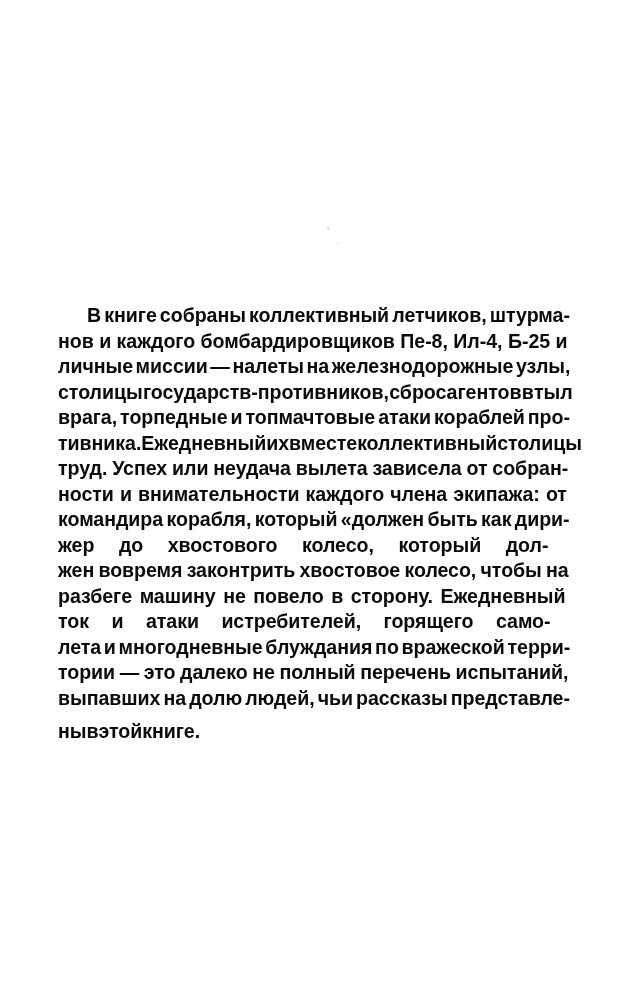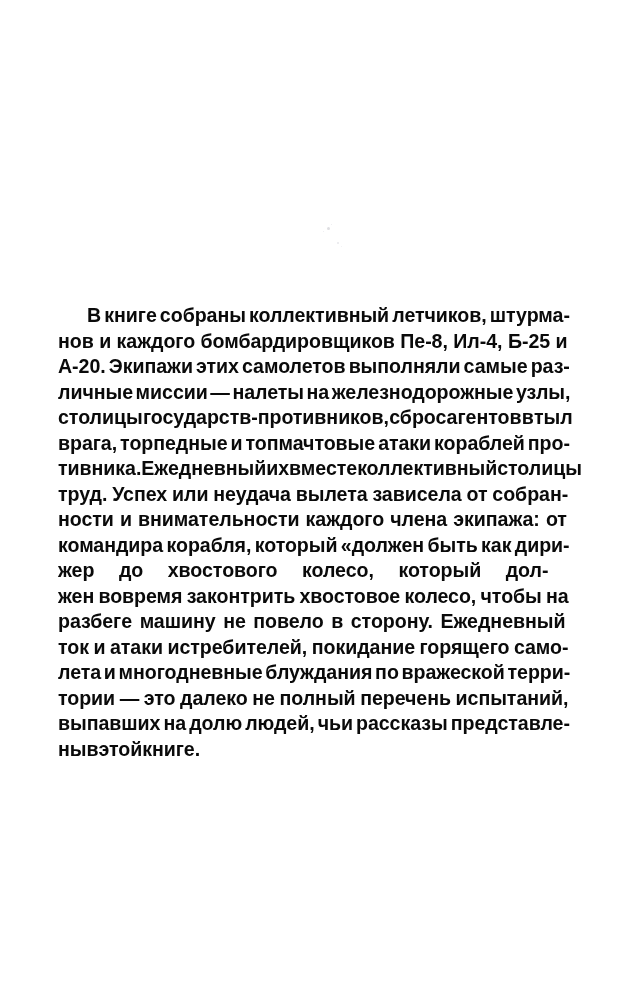--- a/index.html
+++ b/index.html
@@ -46,20 +46,21 @@
   
   .line.justify {
     justify-content: space-between;
   }
   .line.justify::after {
     content: "";
   }
   
   .line.flush {
     justify-content: flex-start;
+    margin-top: 8px;
   }
   .line.indent {
     padding-left: 29px;
     box-sizing: border-box;
   }
   .w {
     display: inline-block;
   }
 </style>
 </head>
@@ -69,31 +70,30 @@
 
   <div class="speck speck-a"></div>
   <div class="speck speck-b"></div>
   <div class="speck speck-c"></div>
   <div class="speck speck-d"></div>
   <div class="speck speck-e"></div>
 
   <div class="textblock" id="textblock">
       <div class="line justify indent"><span class="w">В</span><span class="w">книге</span><span class="w">собраны</span><span class="w">коллективный</span><span class="w">летчиков,</span><span class="w">штурма-</span></div>
       <div class="line justify"><span class="w">нов</span><span class="w">и</span><span class="w">каждого</span><span class="w">бомбардировщиков</span><span class="w">Пе-8,</span><span class="w">Ил-4,</span><span class="w">Б-25</span><span class="w">и</span></div>
-      <div class="line justify"><span class="w">А-20.</span><span class="w">Экипажи</span><span class="w">этих</span><span class="w">самолетов</span><span class="w">выполняли</span><span class="w">самые</span><span class="w">раз-</span></div>
       <div class="line justify"><span class="w">личные</span><span class="w">миссии</span><span class="w">—</span><span class="w">налеты</span><span class="w">на</span><span class="w">железнодорожные</span><span class="w">узлы,</span></div>
       <div class="line justify"><span class="w">столицы</span><span class="w">государств-противников,</span><span class="w">сброс</span><span class="w">агентов</span><span class="w">в</span><span class="w">тыл</span></div>
       <div class="line justify"><span class="w">врага,</span><span class="w">торпедные</span><span class="w">и</span><span class="w">топмачтовые</span><span class="w">атаки</span><span class="w">кораблей</span><span class="w">про-</span></div>
       <div class="line justify"><span class="w">тивника.</span><span class="w">Ежедневный</span><span class="w">их</span><span class="w">вместе</span><span class="w">коллективный</span><span class="w">столицы</span></div>
       <div class="line justify"><span class="w">труд.</span><span class="w">Успех</span><span class="w">или</span><span class="w">неудача</span><span class="w">вылета</span><span class="w">зависела</span><span class="w">от</span><span class="w">собран-</span></div>
       <div class="line justify"><span class="w">ности</span><span class="w">и</span><span class="w">внимательности</span><span class="w">каждого</span><span class="w">члена</span><span class="w">экипажа:</span><span class="w">от</span></div>
       <div class="line justify"><span class="w">командира</span><span class="w">корабля,</span><span class="w">который</span><span class="w">«должен</span><span class="w">быть</span><span class="w">как</span><span class="w">дири-</span></div>
       <div class="line justify"><span class="w">жер</span><span class="w">до</span><span class="w">хвостового</span><span class="w">колесо,</span><span class="w">который</span><span class="w">дол-</span></div>
       <div class="line justify"><span class="w">жен</span><span class="w">вовремя</span><span class="w">законтрить</span><span class="w">хвостовое</span><span class="w">колесо,</span><span class="w">чтобы</span><span class="w">на</span></div>
       <div class="line justify"><span class="w">разбеге</span><span class="w">машину</span><span class="w">не</span><span class="w">повело</span><span class="w">в</span><span class="w">сторону.</span><span class="w">Ежедневный</span></div>
-      <div class="line justify"><span class="w">ток</span><span class="w">и</span><span class="w">атаки</span><span class="w">истребителей,</span><span class="w">покидание</span><span class="w">горящего</span><span class="w">само-</span></div>
+      <div class="line justify"><span class="w">ток</span><span class="w">и</span><span class="w">атаки</span><span class="w">истребителей,</span><span class="w">горящего</span><span class="w">само-</span></div>
       <div class="line justify"><span class="w">лета</span><span class="w">и</span><span class="w">многодневные</span><span class="w">блуждания</span><span class="w">по</span><span class="w">вражеской</span><span class="w">терри-</span></div>
       <div class="line justify"><span class="w">тории</span><span class="w">—</span><span class="w">это</span><span class="w">далеко</span><span class="w">не</span><span class="w">полный</span><span class="w">перечень</span><span class="w">испытаний,</span></div>
       <div class="line justify"><span class="w">выпавших</span><span class="w">на</span><span class="w">долю</span><span class="w">людей,</span><span class="w">чьи</span><span class="w">рассказы</span><span class="w">представле-</span></div>
       <div class="line flush"><span class="w">ны</span> <span class="w">в</span> <span class="w">этой</span> <span class="w">книге.</span></div>
     </div>
 
 </div>
 
 </body></html>

